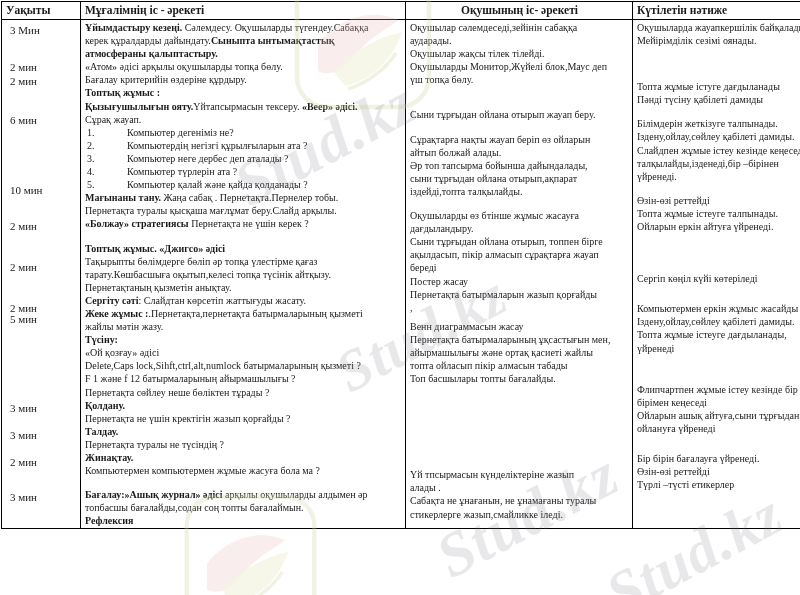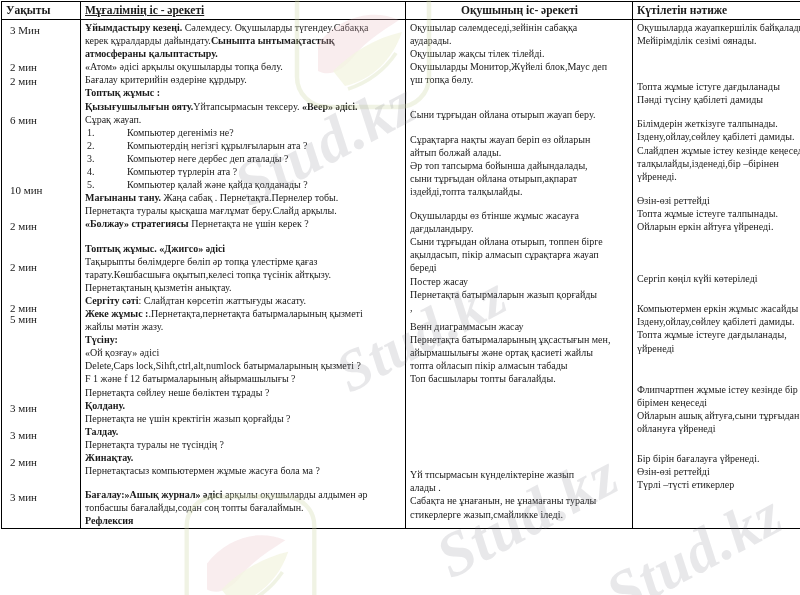--- a/index.html
+++ b/index.html
@@ -71,21 +71,21 @@
   thead th {
     font-size: 11.5px;
     font-weight: bold;
     text-align: left;
     height: 15px;
     line-height: 14px;
     padding-left: 6px;
     margin-top: 6px;
   }
   th.c-time   { width: 71px; }
-  th.c-teach  { width: 317px; text-decoration: underline; }
+  th.c-teach  { width: 317px; }
   th.c-pupil  { width: 219px; text-align: center; }
   th.c-result { width: 188px; }
 
   td.cell { font-size: 10px; line-height: 13.1px; }
 
   
   td.time-col { position: relative; padding: 0; }
   .time-wrap { position: relative; height: 100%; }
   .t-item {
     position: absolute;
@@ -188,21 +188,21 @@
           <p class="line b">Түсіну:</p>
           <p class="line">«Ой қозғау» әдісі</p>
           <p class="line">Delete,Caps lock,Sihft,ctrl,alt,numlock батырмаларының қызметі ?</p>
           <p class="line">F 1 және f 12 батырмаларының айырмашылығы ?</p>
           <p class="line">Пернетақта сөйлеу неше бөліктен тұрады ?</p>
           <p class="line b"> Қолдану.</p>
           <p class="line">Пернетақта   не үшін кректігін жазып қорғайды ?</p>
           <p class="line b"> Талдау.</p>
           <p class="line">Пернетақта туралы не түсіндің ?</p>
           <p class="line b"> Жинақтау.</p>
-          <p class="line">Пернетақтасыз компьютермен жұмые жасуға бола ма ?</p>
+          <p class="line">Компьютермен компьютермен жұмые жасуға бола ма ?</p>
 
           <span class="sp"></span>
 
           <p class="line"><span class="b">Бағалау:»Ашық журнал» әдісі</span><span>  арқылы оқушыларды  алдымен әр</span></p>
           <p class="line">топбасшы бағалайды,содан соң топты бағалаймын.</p>
           <p class="line b"> Рефлексия</p>
         </td>
 
         <td class="cell">
           <p class="line">Оқушылар сәлемдеседі,зейінін сабаққа</p>

